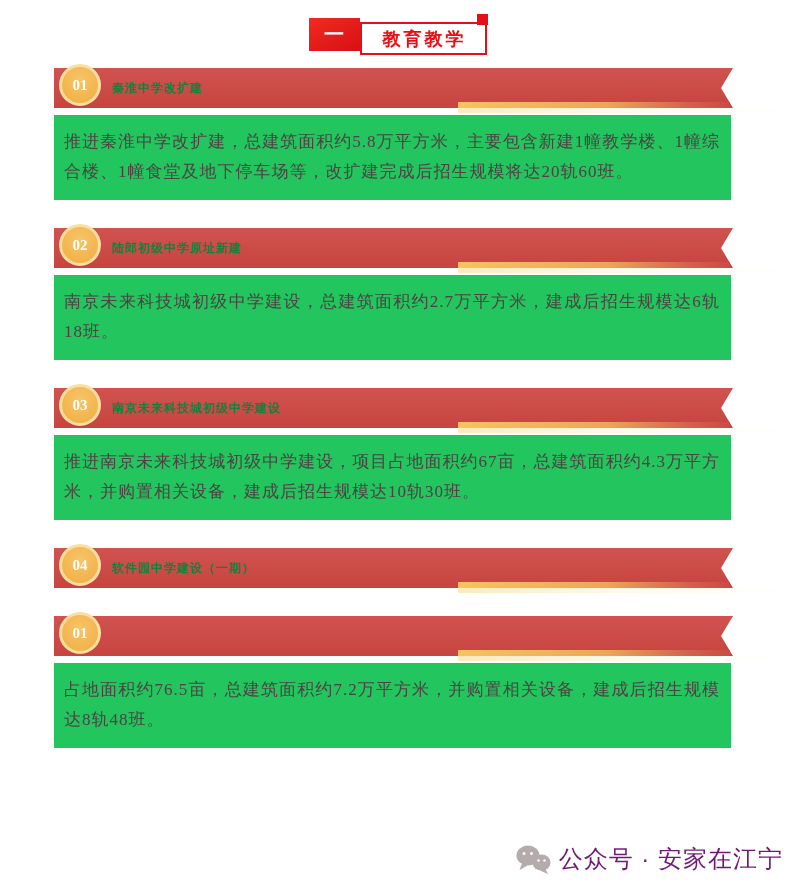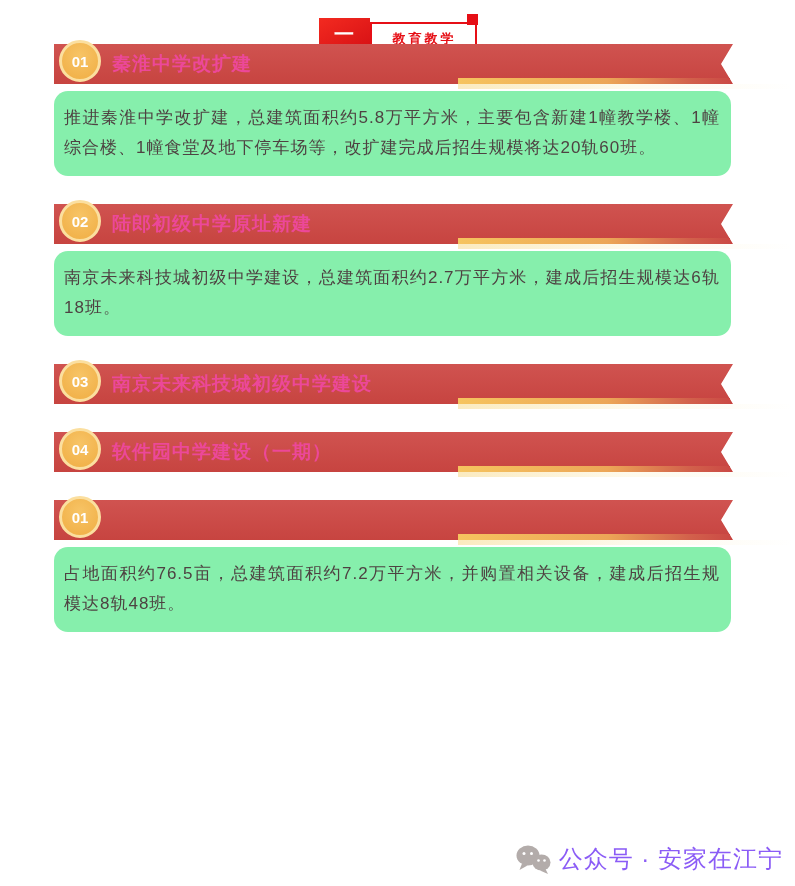--- a/index.html
+++ b/index.html
@@ -17,30 +17,30 @@
   .header-inner { position:relative; display:flex; align-items:flex-start; }
   .header-one {
     width:51px; height:33px;
     background:linear-gradient(150deg,#f32a20 0%,#d61014 100%);
     color:#ffffff; font-size:20px; font-weight:bold;
     display:flex; align-items:center; justify-content:center;
   }
   .header-title-box {
     position:relative; margin-top:4px; height:33px;
     border:2px solid #e60f16; background:#ffffff;
-    color:#e60f16; font-weight:bold; font-size:13px; letter-spacing:3px;
+    color:#e60f16; font-weight:bold; font-size:18px; letter-spacing:3px;
     display:flex; align-items:center; padding:0 18px 0 21px;
   }
   .header-corner {
     position:absolute; top:-10px; right:-3px;
     width:11px; height:11px; background:#e60f16;
   }
 
   
-  .content { margin:0 0 0 54px; width:679px; padding-top:44px; }
+  .content { margin:0 0 0 54px; width:679px; padding-top:68px;font-family:Liberation Serif, serif; }
   .section { margin-bottom:28px; }
 
   .banner-wrap { position:relative; height:40px; }
   .ribbon {
     position:absolute; left:0; top:0; width:679px; height:40px;
     background:linear-gradient(to bottom,#d05350,#c74440);
     clip-path:polygon(0 0,100% 0,calc(100% - 12px) 50%,100% 100%,0 100%);
   }
   .gold-bar {
     position:absolute; left:404px; bottom:0; width:272px; height:6px;
@@ -57,41 +57,40 @@
     border-radius:50%;
     background:radial-gradient(circle at 50% 35%,#f7c466,#f0ad43);
     border:3px solid #fbdf9f;
     color:#ffffff; font-size:15px; font-weight:bold;
     display:flex; align-items:center; justify-content:center;
     z-index:3;
   }
   .banner-title {
     position:absolute; left:58px; top:0; height:40px;
     display:flex; align-items:center;
-    color:#ec4899; font-size:19px; font-weight:bold; letter-spacing:1px;
+    color:#15803d; font-size:12px; font-weight:bold; letter-spacing:1px;
     z-index:3;
   }
 
   .block {
     margin-top:7px; margin-right:2px;
-    background:#86efac;
+    background:#22c55e;
     padding:12px 11px 11px 10px;
     min-height:85px;
-    border-radius:14px;
   }
   .block p {
     font-size:17px; line-height:30px; letter-spacing:1px;
     color:#4e4242; text-align:justify;
   }
 
   
   .watermark {
     position:absolute; top:843px; right:12px;
     display:flex; align-items:center; gap:8px;
-    color:#8b5cf6; font-size:24px; letter-spacing:1px;
+    color:#701a75; font-size:24px; letter-spacing:1px;
     z-index:5;
   }
   .wm-icon { display:block; }
 </style>
 </head>
 <body>
 
 <div class="page">
 
   <div class="header">
@@ -133,20 +132,23 @@
     </div>
 
     <div class="section">
       <div class="banner-wrap">
         <div class="ribbon"></div>
         <div class="gold-glow"></div>
         <div class="gold-bar"></div>
         <div class="badge">03</div>
         <div class="banner-title">南京未来科技城初级中学建设</div>
       </div>
+      <div class="block">
+        <p>推进南京未来科技城初级中学建设，项目占地面积约67亩，总建筑面积约4.3万平方米，并购置相关设备，建成后招生规模达10轨30班。</p>
+      </div>
     </div>
 
     <div class="section">
       <div class="banner-wrap">
         <div class="ribbon"></div>
         <div class="gold-glow"></div>
         <div class="gold-bar"></div>
         <div class="badge">04</div>
         <div class="banner-title">软件园中学建设（一期）</div>
       </div>

